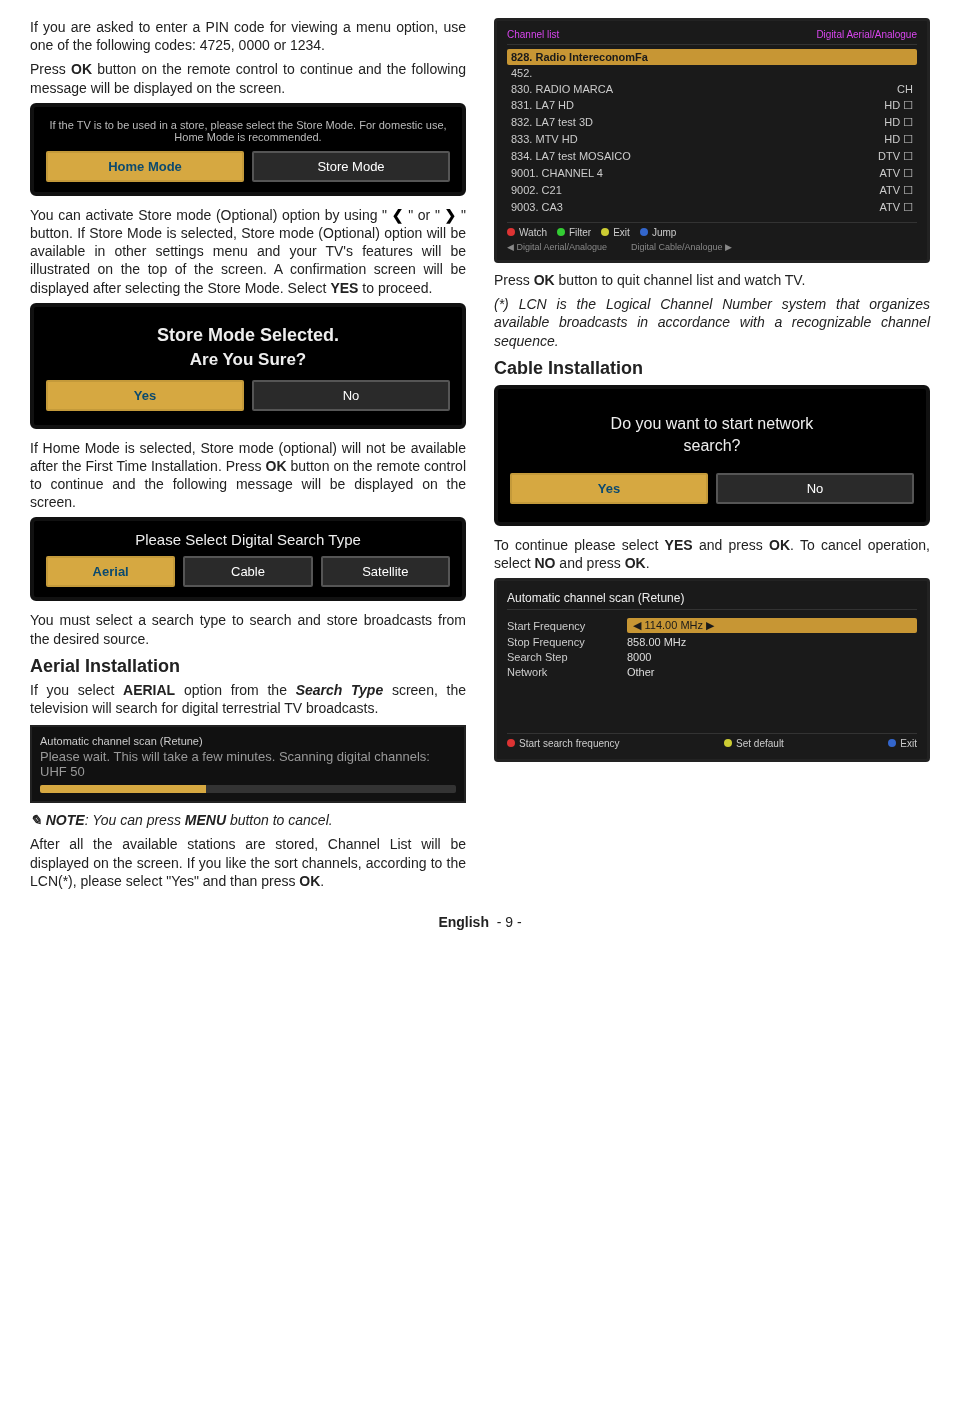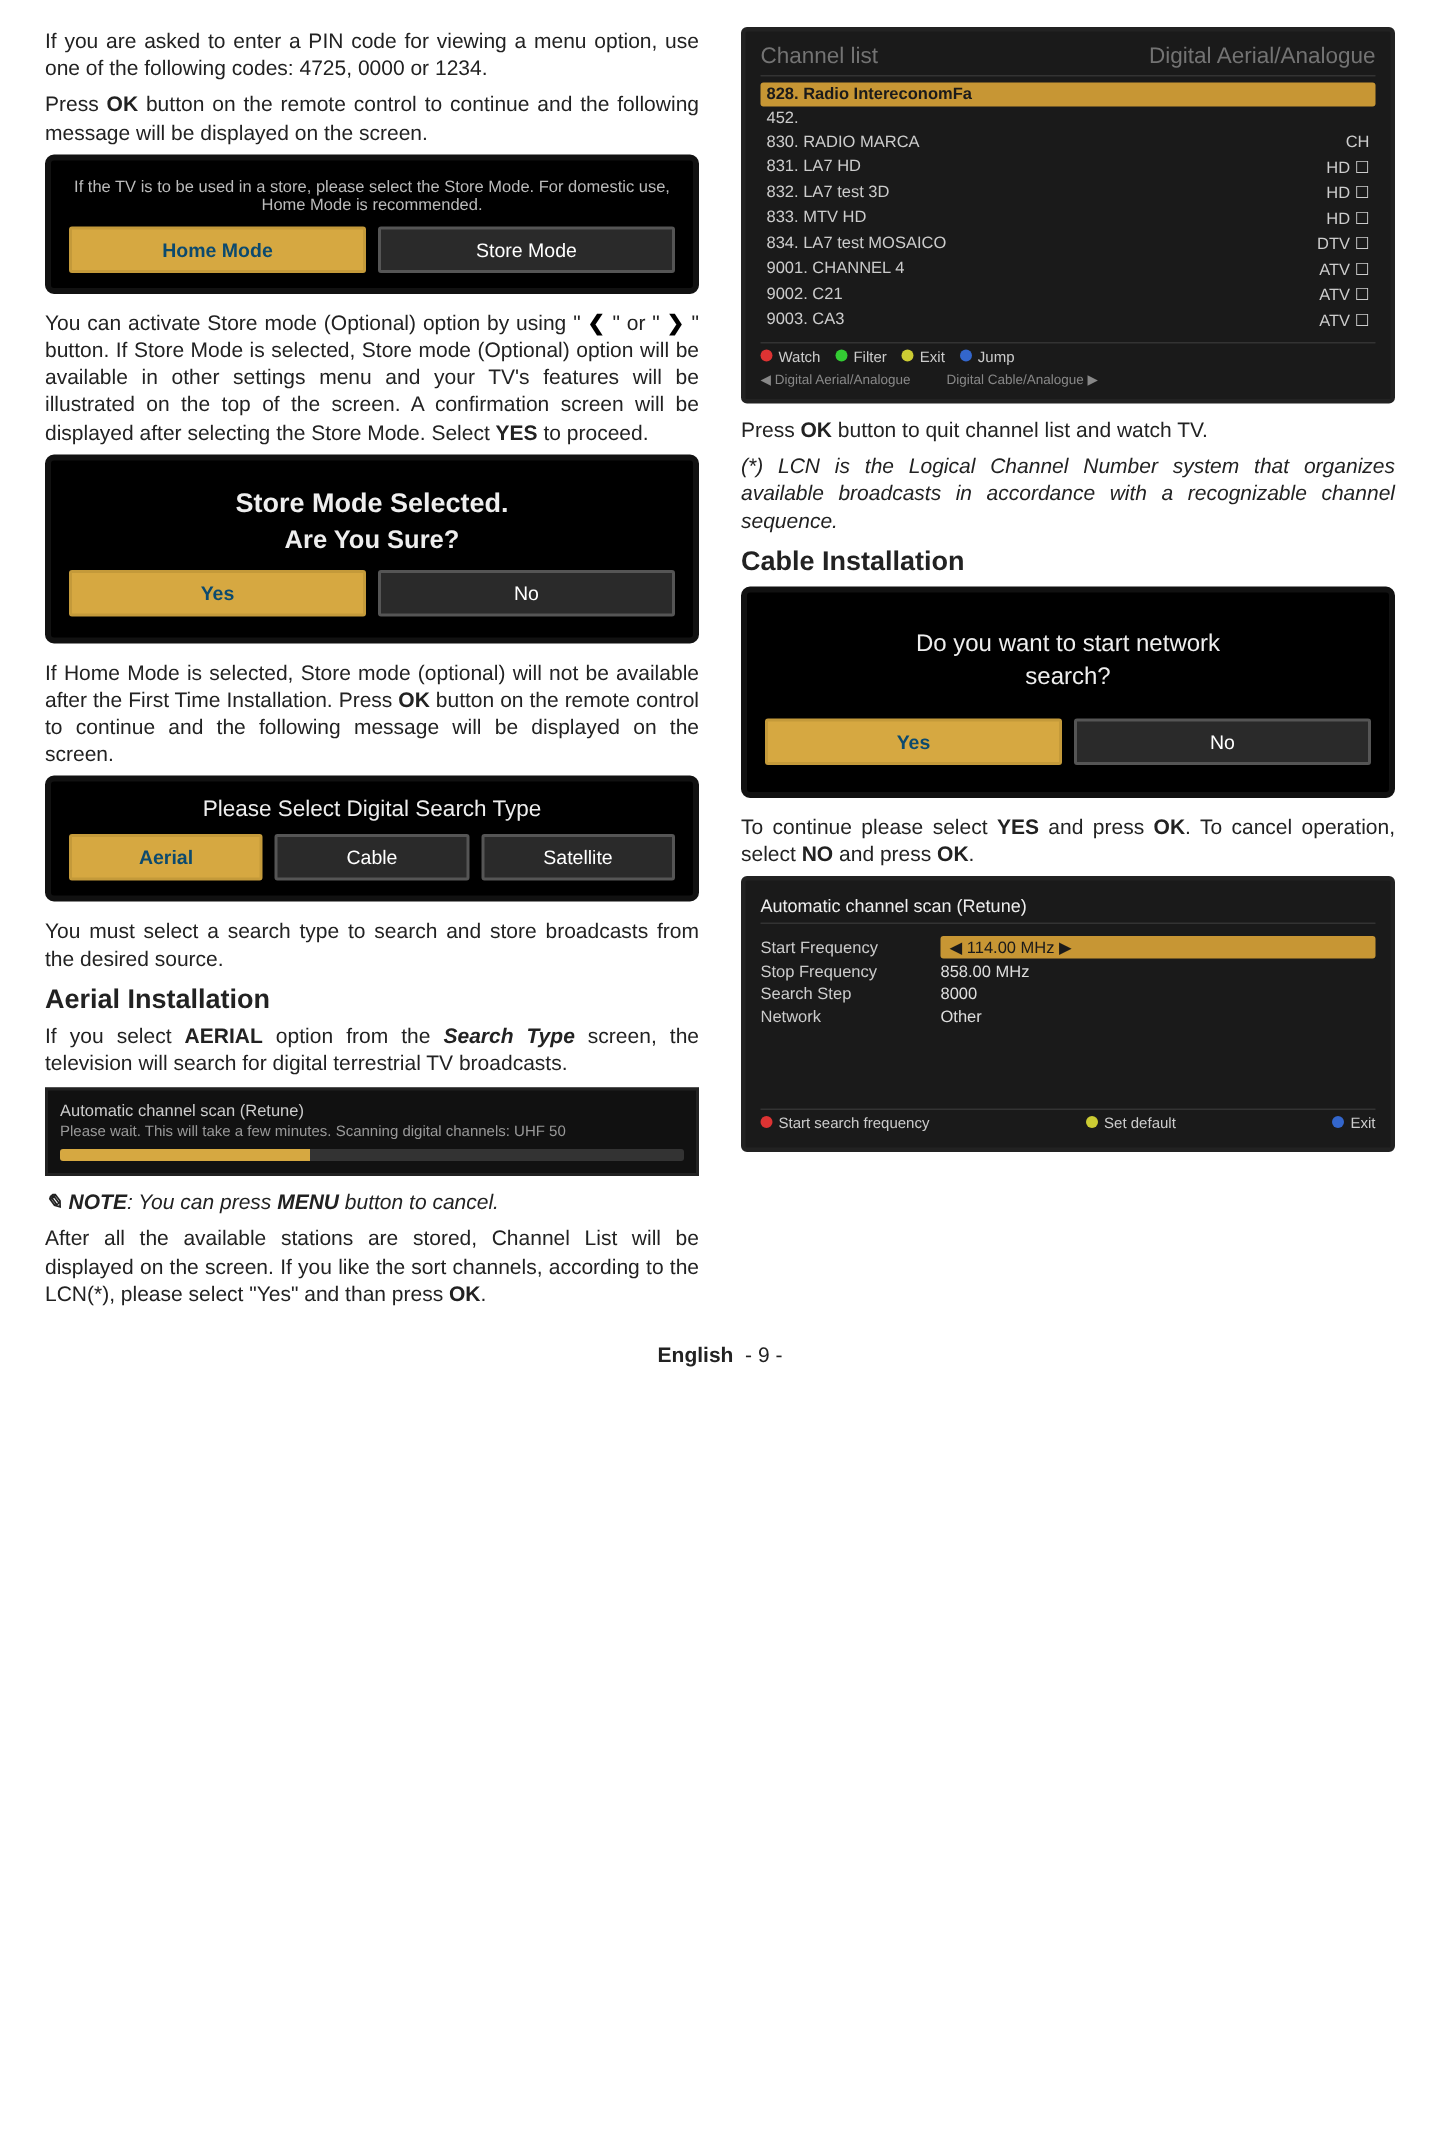--- a/index.html
+++ b/index.html
@@ -31,21 +31,21 @@
   .btnrow { display: flex; gap: 8px; margin-top: 8px; }
   .tvb { flex: 1; background: #2a2a2a; border: 2px solid #c49a3a; color: #fff; text-align: center; padding: 6px; border-radius: 2px; font-size: 13px; }
   .tvb.selected { background: #d6a841; color: #0c4a6e; font-weight: bold; }
   .tvb.dim { border-color: #555; }
   .dialog { text-align: center; padding: 18px 12px 14px 12px; }
   .dialog .line1 { color: #eee; font-size: 18px; margin-bottom: 4px; font-weight: bold; }
   .dialog .line2 { color: #eee; font-size: 17px; margin-bottom: 10px; font-weight: bold; }
   .arrow-icon { display:inline-block; width:12px; height:12px; font-weight:bold; color:#000; }
   .note-icon::before { content:"✎"; font-weight:bold; margin-right:4px; }
   .channel-list { background:#1a1a1a; border:3px solid #222; border-radius:4px; padding:8px 10px; color:#ddd; font-size:12px; margin-bottom:8px;}
-  .cl-header { display:flex; justify-content:space-between; color:#737373; font-size:15px; border-bottom:1px solid #333; padding-bottom:4px; margin-bottom:4px;}
+  .cl-header { display:flex; justify-content:space-between; color:#d946ef; font-size:10px; border-bottom:1px solid #333; padding-bottom:4px; margin-bottom:4px;}
   .cl-row { display:flex; justify-content:space-between; padding:2px 4px; color:#ccc; font-size:11px;}
   .cl-row.sel { background:#c79634; color:#1a1a1a; font-weight:bold; border-radius:2px;}
   .cl-btns { display:flex; gap:10px; font-size:10px; color:#ccc; margin-top:6px; border-top:1px solid #333; padding-top:4px;}
   .dot { display:inline-block; width:8px; height:8px; border-radius:50%; margin-right:4px;}
   .dot.r{background:#d33;} .dot.g{background:#3c3;} .dot.y{background:#cc3;} .dot.b{background:#36c;}
   .formbox { background:#1a1a1a; border:3px solid #222; border-radius:4px; padding:10px; color:#ddd; font-size:12px; margin-bottom:8px;}
   .formbox .ftitle { color:#eee; font-size:12px; margin-bottom:8px; border-bottom:1px solid #333; padding-bottom:4px;}
   .frow { display:flex; align-items:center; font-size:11px; margin:3px 0; color:#ccc;}
   .frow .flabel{ width:120px;}
   .frow .fval{ flex:1; color:#ddd;}
@@ -105,21 +105,21 @@
     <p>You must select a search type to search and store broadcasts from the desired source.</p>
 
     <div class="heading">Aerial Installation</div>
 
     <p>
       <span>If you select </span><span class="bold">AERIAL</span><span> option from the </span><span class="bold italic">Search Type</span><span> screen, the television will search for digital terrestrial TV broadcasts.</span>
     </p>
 
     <div class="scanbox">
       <div>Automatic channel scan (Retune)</div>
-      <div style="font-size:10px;color:#999;margin-top:2px;">Please wait. This will take a few minutes. Scanning digital channels: UHF 50</div>
+      <div style="font-size:13px;color:#999;margin-top:2px;">Please wait. This will take a few minutes. Scanning digital channels: UHF 50</div>
       <div class="bar"></div>
     </div>
 
     <p class="italic">
       <span class="note-icon"></span><span class="bold italic">NOTE</span><span>: You can press </span><span class="bold italic">MENU</span><span> button to cancel.</span>
     </p>
 
     <p>
       <span>After all the available stations are stored, Channel List will be displayed on the screen. If you like the sort channels, according to the LCN(*), please select "Yes" and than press </span><span class="bold">OK</span><span>.</span>
     </p>

